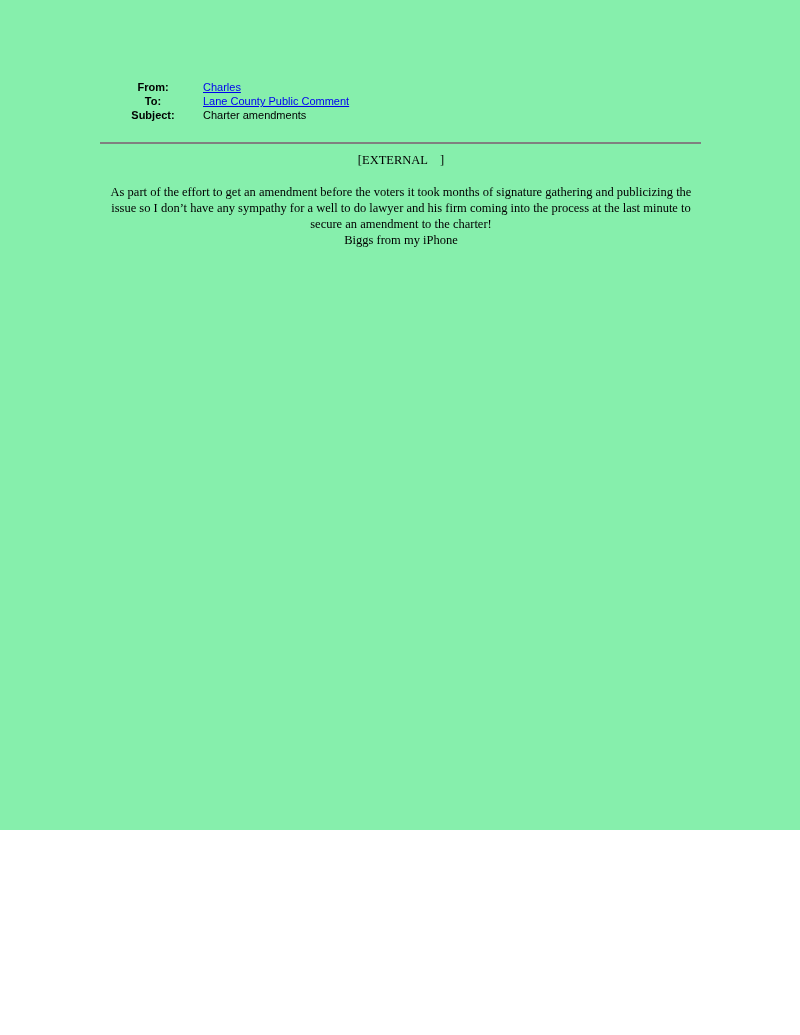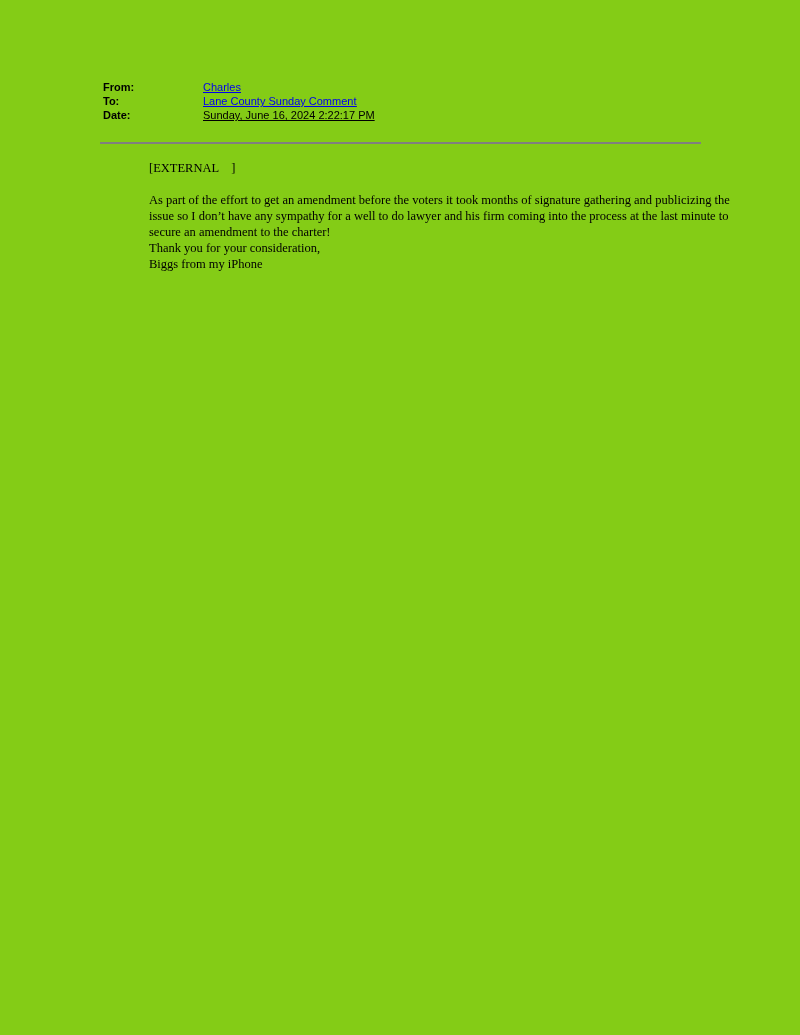--- a/index.html
+++ b/index.html
@@ -3,23 +3,24 @@
 <meta charset="utf-8">
 <style>
   html, body {
     margin: 0;
     padding: 0;
     background: #ffffff;
   }
   .page {
     position: relative;
     width: 800px;
-    height: 1035px;
-    background: #84cc16;
+    height: 830px;
+    background: #86efac;
     overflow: hidden;
+    text-align: center;
   }
 
   
   .email-header {
     position: absolute;
     left: 103px;
     top: 80px;
     font-family: "Liberation Sans", sans-serif;
     font-size: 11px;
     color: #000000;
@@ -30,21 +31,20 @@
     line-height: 14px;
     align-items: baseline;
   }
   .hlabel {
     display: inline-block;
     width: 100px;
     font-weight: bold;
   }
   .hvalue {
     white-space: nowrap;
-    text-decoration: underline;
   }
   .hvalue a {
     color: #0000ee;
     text-decoration: underline;
     cursor: pointer;
   }
 
   
   .divider {
     position: absolute;
@@ -52,27 +52,26 @@
     top: 142px;
     width: 601px;
     height: 2px;
     background: #808080;
   }
 
   
   .email-body {
     position: absolute;
     left: 101px;
-    top: 160px;
+    top: 152px;
     width: 600px;
     font-family: "Liberation Serif", serif;
     font-size: 12.5px;
     line-height: 16px;
     color: #000000;
-    margin-left: 48px;
   }
   .external-line {
     white-space: pre;
   }
   .blank-line {
     height: 16px;
   }
   .body-line {
     margin: 0;
   }
@@ -82,31 +81,30 @@
 
 <div class="page">
 
   <div class="email-header">
     <div class="hrow">
       <span class="hlabel">From:</span>
       <span class="hvalue"><a href="#">Charles</a></span>
     </div>
     <div class="hrow">
       <span class="hlabel">To:</span>
-      <span class="hvalue"><a href="#">Lane County Sunday Comment</a></span>
+      <span class="hvalue"><a href="#">Lane County Public Comment</a></span>
     </div>
     <div class="hrow">
-      <span class="hlabel">Date:</span>
-      <span class="hvalue">Sunday, June 16, 2024 2:22:17 PM</span>
+      <span class="hlabel">Subject:</span>
+      <span class="hvalue">Charter amendments</span>
     </div>
   </div>
 
   <div class="divider"></div>
 
   <div class="email-body">
     <div class="body-line external-line">[EXTERNAL    ]</div>
     <div class="blank-line"></div>
     <div class="body-line">As part of the effort to get an amendment before the voters it took months of signature gathering and publicizing the issue so I don’t have any sympathy for a well to do lawyer and his firm coming into the process at the last minute to secure an amendment to the charter!</div>
-    <div class="body-line">Thank you for your consideration,</div>
     <div class="body-line">Biggs from my iPhone</div>
   </div>
 
 </div>
 
 </body></html>

